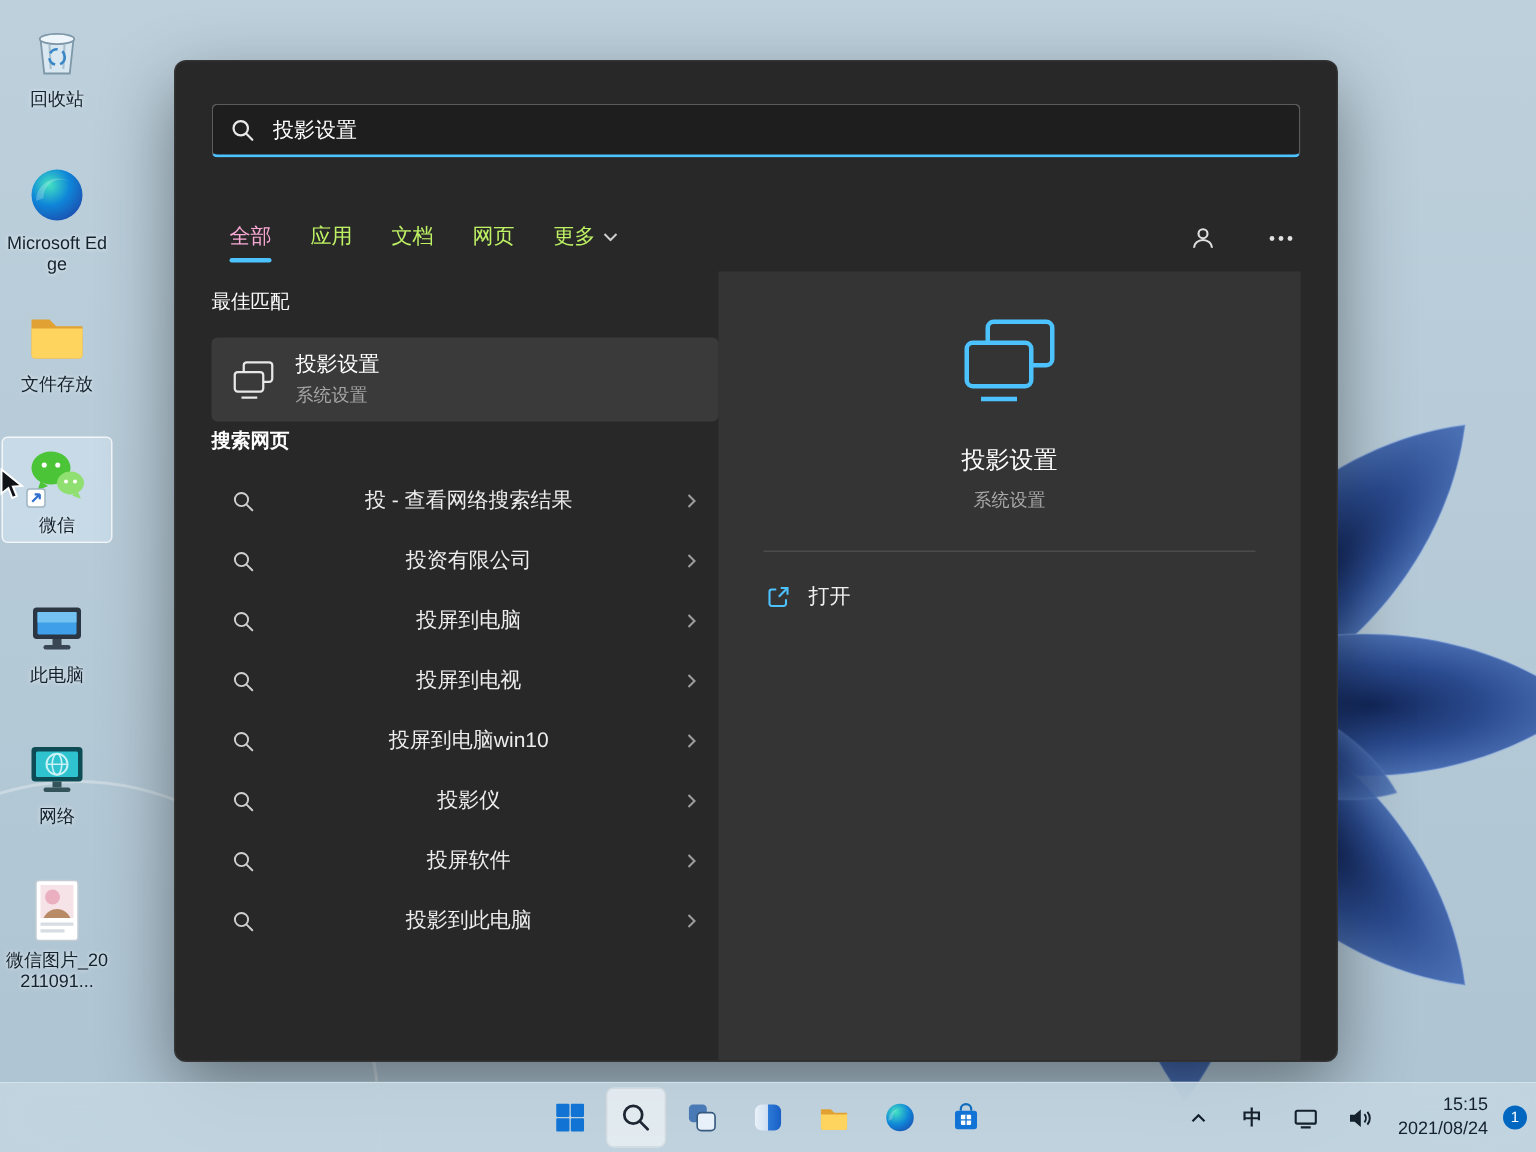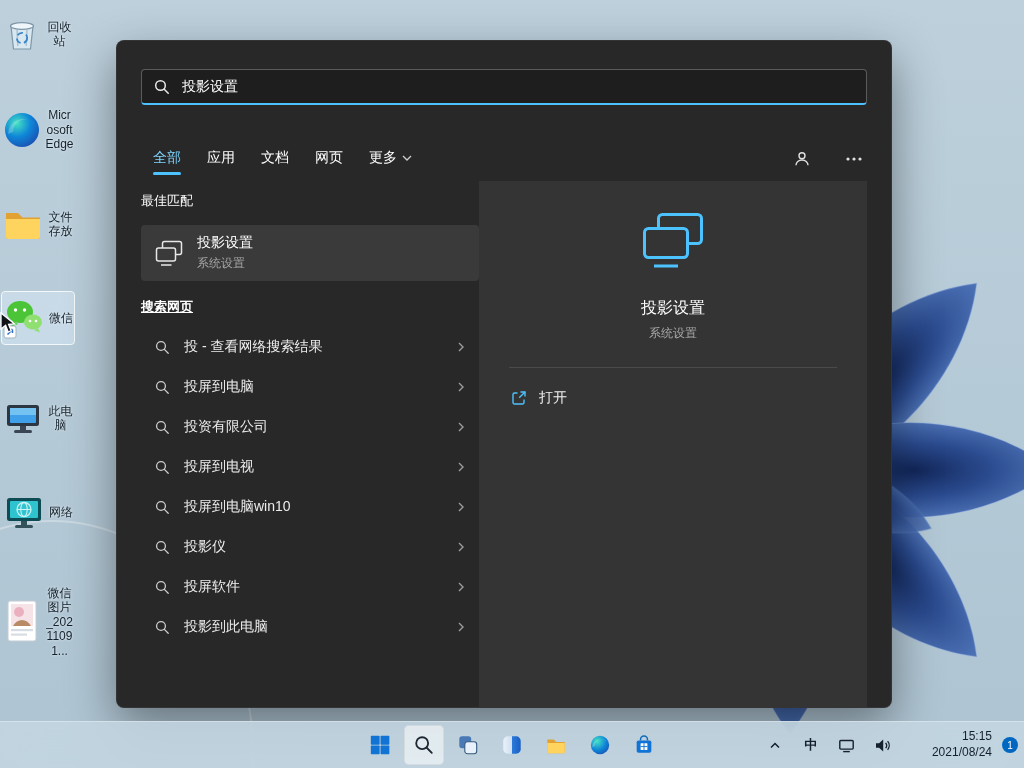--- a/index.html
+++ b/index.html
@@ -4,56 +4,56 @@
 <style>
   html,body{margin:0;padding:0;width:1024px;height:768px;overflow:hidden;
     font-family:"Liberation Sans","DejaVu Sans",sans-serif;background:#b9ccd8;}
   .stage{position:absolute;inset:0;width:1024px;height:768px;overflow:hidden;
     background:linear-gradient(180deg,#bdd0dc 0%,#b4c9d6 60%,#aec4d2 100%);}
   
   .bloom{position:absolute;left:510px;top:150px;z-index:0;}
   .arc{position:absolute;left:-150px;top:520px;width:400px;height:460px;border-radius:50%;
     border:2px solid rgba(255,255,255,0.30);z-index:0;}
   
-  .dicon{position:absolute;left:2px;width:72px;display:flex;flex-direction:row;align-items:center;
+  .dicon{position:absolute;left:2px;width:72px;display:flex;flex-direction:column;align-items:center;
     gap:3px;padding:4px 0;z-index:2;border-radius:3px;}
   .dicon .glyph{width:44px;height:44px;display:flex;align-items:center;justify-content:center;}
   .dicon .lbl{font-size:12px;color:#14222e;text-align:center;line-height:1.2;max-width:72px;
     text-shadow:0 0 3px rgba(255,255,255,0.8);word-break:break-all;}
   .dicon.selected{background:rgba(210,228,240,0.62);outline:1px solid rgba(255,255,255,0.85);}
   .cursor{position:absolute;left:0;top:312px;z-index:30;}
   
   .sp{position:absolute;left:116px;top:40px;width:776px;height:668px;background:#282828;
     border-radius:8px;z-index:10;box-shadow:0 18px 48px rgba(0,0,0,0.42);overflow:hidden;
     border:1px solid rgba(255,255,255,0.06);box-sizing:border-box;color:#f0f0f0;}
   .sbox{position:absolute;left:24px;top:28px;right:24px;height:36px;background:#1e1e1e;
     border:1px solid #5b5b5b;border-bottom:2px solid #4cc2ff;border-radius:4px;
     display:flex;align-items:center;gap:10px;padding:0 12px;box-sizing:border-box;}
   .sbox input{flex:1;background:transparent;border:none;outline:none;color:#ffffff;
     font-size:14px;font-family:inherit;}
   .tabs{position:absolute;left:36px;right:24px;top:104px;height:34px;display:flex;
     align-items:center;gap:26px;}
-  .tab{position:relative;font-size:14px;color:#ffffff;display:flex;align-items:center;gap:5px;
+  .tab{position:relative;font-size:14px;color:#bef264;display:flex;align-items:center;gap:5px;
     padding-bottom:8px;cursor:default;}
-  .tab.active{color:#7dd3fc;}
+  .tab.active{color:#f9a8d4;}
   .tab.active::after{content:"";position:absolute;left:0;right:0;bottom:0;height:3px;
     border-radius:2px;background:#4cc2ff;}
   .tabs .spacer{flex:1;}
   .icon-btn{display:flex;align-items:center;justify-content:center;width:26px;height:26px;
     border-radius:4px;margin-bottom:6px;}
   .content{position:absolute;left:24px;right:24px;top:140px;bottom:0;display:flex;}
   .lcol{width:338px;flex:none;display:flex;flex-direction:column;}
   .sec-label{font-size:13px;font-weight:400;color:#ffffff;margin-top:12px;height:16px;line-height:16px;}
-  .sec-label.web{margin-top:18px;font-weight:700;text-decoration:underline;}
+  .sec-label.web{margin-top:5px;font-weight:700;}
   .bm-item{margin-top:16px;height:56px;background:#3a3a3a;border-radius:4px;display:flex;
     align-items:center;gap:14px;padding:0 14px;box-sizing:border-box;}
   .bm-text{display:flex;flex-direction:column;gap:3px;}
   .bm-title{font-size:14px;color:#ffffff;}
   .bm-sub{font-size:12px;color:#a6a6a6;}
-  .web-list{margin-top:12px;display:flex;flex-direction:column;}
+  .web-list{margin-top:12px;display:flex;flex-direction:column;text-align:center;}
   .web-row{height:40px;display:flex;align-items:center;gap:14px;padding:0 12px 0 14px;
     box-sizing:border-box;border-radius:4px;}
   .web-row .wtext{flex:1;font-size:14px;color:#ededed;white-space:nowrap;overflow:hidden;}
   .rcol{flex:1;margin-left:0;background:#343434;display:flex;flex-direction:column;align-items:center;}
   .pv-icon{margin-top:30px;height:60px;display:flex;align-items:center;justify-content:center;}
   .pv-title{margin-top:26px;font-size:16px;color:#ffffff;height:22px;line-height:22px;}
   .pv-sub{margin-top:6px;font-size:12px;color:#a8a8a8;height:16px;line-height:16px;}
   .divider{margin-top:26px;width:calc(100% - 60px);height:1px;background:#4a4a4a;}
   .open-row{margin-top:14px;align-self:stretch;height:32px;display:flex;align-items:center;
     gap:12px;padding-left:32px;}
@@ -63,21 +63,21 @@
     background:rgba(196,214,225,0.85);backdrop-filter:blur(18px) saturate(1.3);
     border-top:1px solid rgba(255,255,255,0.35);}
   .tb-center{position:absolute;left:50%;transform:translateX(-50%);top:3px;display:flex;gap:4px;}
   .tb-btn{width:40px;height:40px;border-radius:5px;display:flex;align-items:center;justify-content:center;}
   .tb-btn.active{background:rgba(255,255,255,0.55);box-shadow:inset 0 0 0 1px rgba(0,0,0,0.06);}
   .tray{position:absolute;right:6px;top:0;height:46px;display:flex;align-items:center;gap:2px;}
   .tray-btn{height:36px;min-width:26px;padding:0 4px;border-radius:4px;display:flex;
     align-items:center;justify-content:center;gap:3px;}
   .ime{font-size:13px;color:#14202c;font-weight:700;}
   .clock{display:flex;flex-direction:column;align-items:flex-end;justify-content:center;
-    font-size:12px;color:#14202c;line-height:1.3;padding:0 6px;margin-left:24px;}
+    font-size:12px;color:#14202c;line-height:1.3;padding:0 6px;}
   .badge{width:16px;height:16px;border-radius:50%;background:#0067c0;color:#ffffff;
     font-size:10px;display:flex;align-items:center;justify-content:center;margin-left:2px;}
 </style>
 </head>
 <body>
 
 <div class="stage">
 
   <svg class="bloom" width="620" height="620">
     <defs>
@@ -285,31 +285,31 @@
             <span class="wtext">投 - 查看网络搜索结果</span>
             <svg width="12" height="12" viewBox="0 0 12 12">
                 <path d="M4 2 L8 6 L4 10" stroke="#9c9c9c" stroke-width="1.4" fill="none"></path>
               </svg>
           </div>
           <div class="web-row">
             <svg width="15" height="15" viewBox="0 0 15 15">
                 <circle cx="6" cy="6" r="4.4" stroke="#cfcfcf" stroke-width="1.3" fill="none"></circle>
                 <line x1="9.4" y1="9.4" x2="13.2" y2="13.2" stroke="#cfcfcf" stroke-width="1.3" stroke-linecap="round"></line>
               </svg>
+            <span class="wtext">投资有限公司</span>
+            <svg width="12" height="12" viewBox="0 0 12 12">
+                <path d="M4 2 L8 6 L4 10" stroke="#9c9c9c" stroke-width="1.4" fill="none"></path>
+              </svg>
+          </div>
+          <div class="web-row">
+            <svg width="15" height="15" viewBox="0 0 15 15">
+                <circle cx="6" cy="6" r="4.4" stroke="#cfcfcf" stroke-width="1.3" fill="none"></circle>
+                <line x1="9.4" y1="9.4" x2="13.2" y2="13.2" stroke="#cfcfcf" stroke-width="1.3" stroke-linecap="round"></line>
+              </svg>
             <span class="wtext">投屏到电脑</span>
-            <svg width="12" height="12" viewBox="0 0 12 12">
-                <path d="M4 2 L8 6 L4 10" stroke="#9c9c9c" stroke-width="1.4" fill="none"></path>
-              </svg>
-          </div>
-          <div class="web-row">
-            <svg width="15" height="15" viewBox="0 0 15 15">
-                <circle cx="6" cy="6" r="4.4" stroke="#cfcfcf" stroke-width="1.3" fill="none"></circle>
-                <line x1="9.4" y1="9.4" x2="13.2" y2="13.2" stroke="#cfcfcf" stroke-width="1.3" stroke-linecap="round"></line>
-              </svg>
-            <span class="wtext">投资有限公司</span>
             <svg width="12" height="12" viewBox="0 0 12 12">
                 <path d="M4 2 L8 6 L4 10" stroke="#9c9c9c" stroke-width="1.4" fill="none"></path>
               </svg>
           </div>
           <div class="web-row">
             <svg width="15" height="15" viewBox="0 0 15 15">
                 <circle cx="6" cy="6" r="4.4" stroke="#cfcfcf" stroke-width="1.3" fill="none"></circle>
                 <line x1="9.4" y1="9.4" x2="13.2" y2="13.2" stroke="#cfcfcf" stroke-width="1.3" stroke-linecap="round"></line>
               </svg>
             <span class="wtext">投屏到电视</span>

